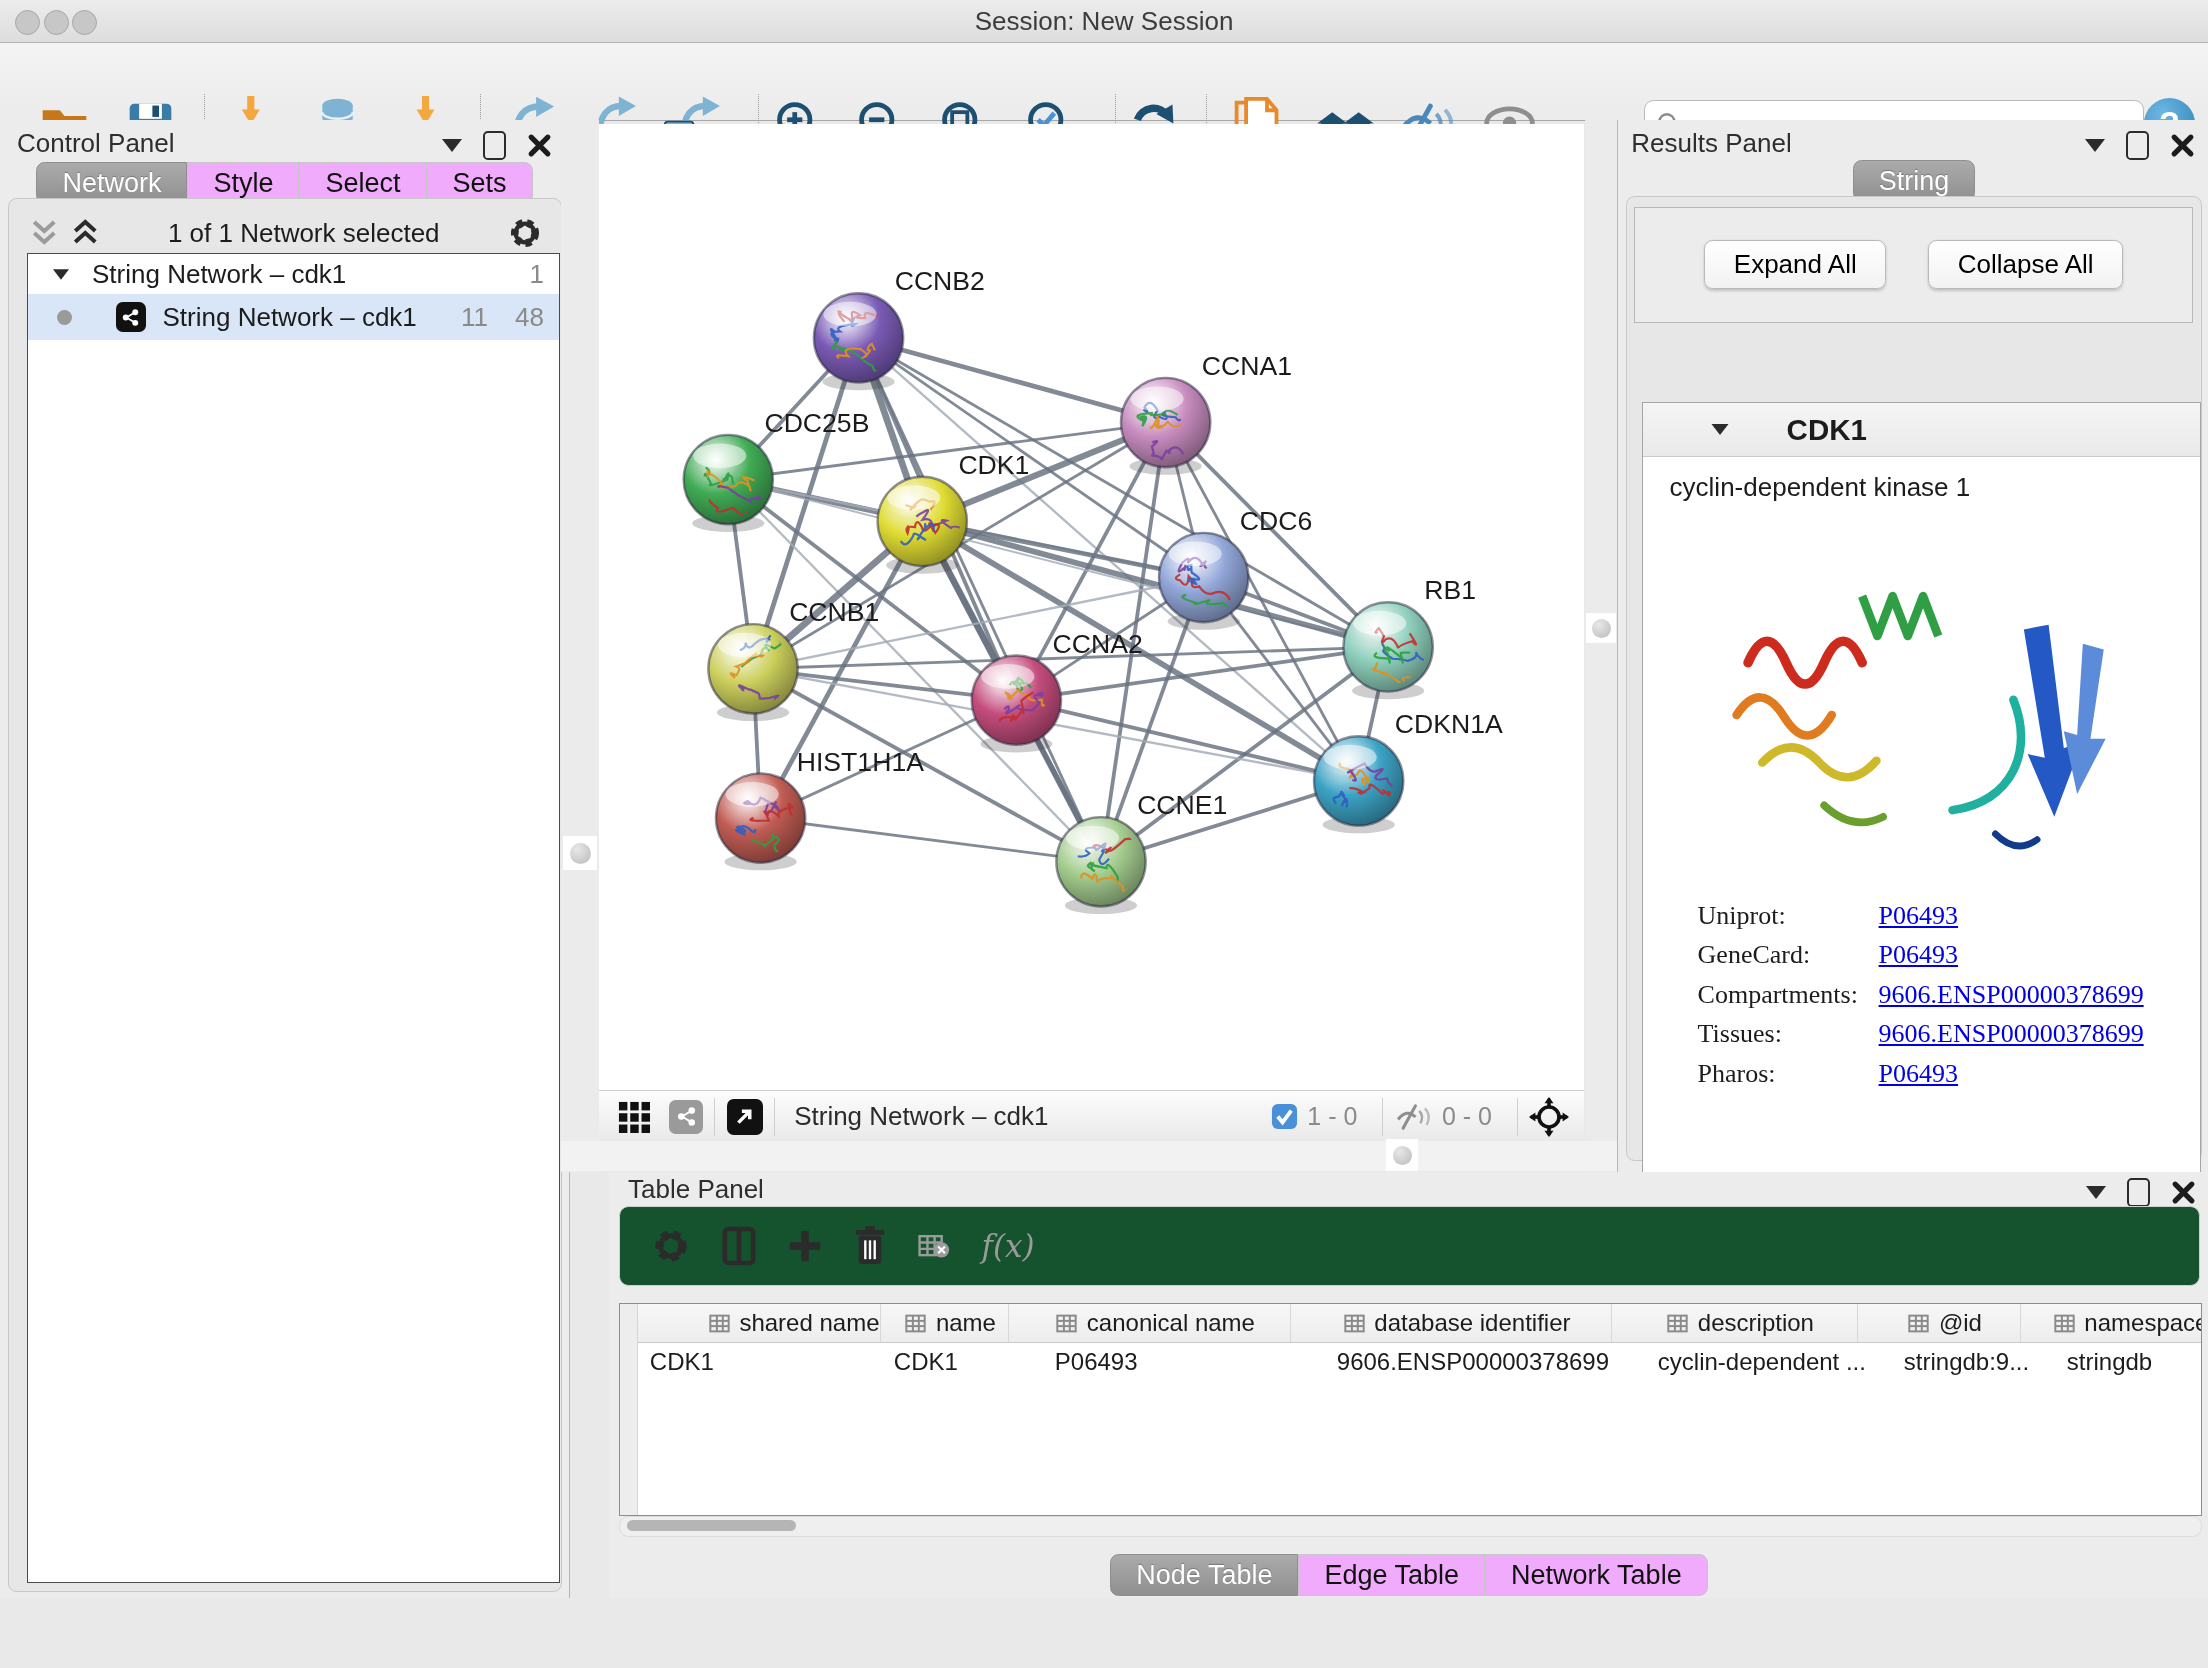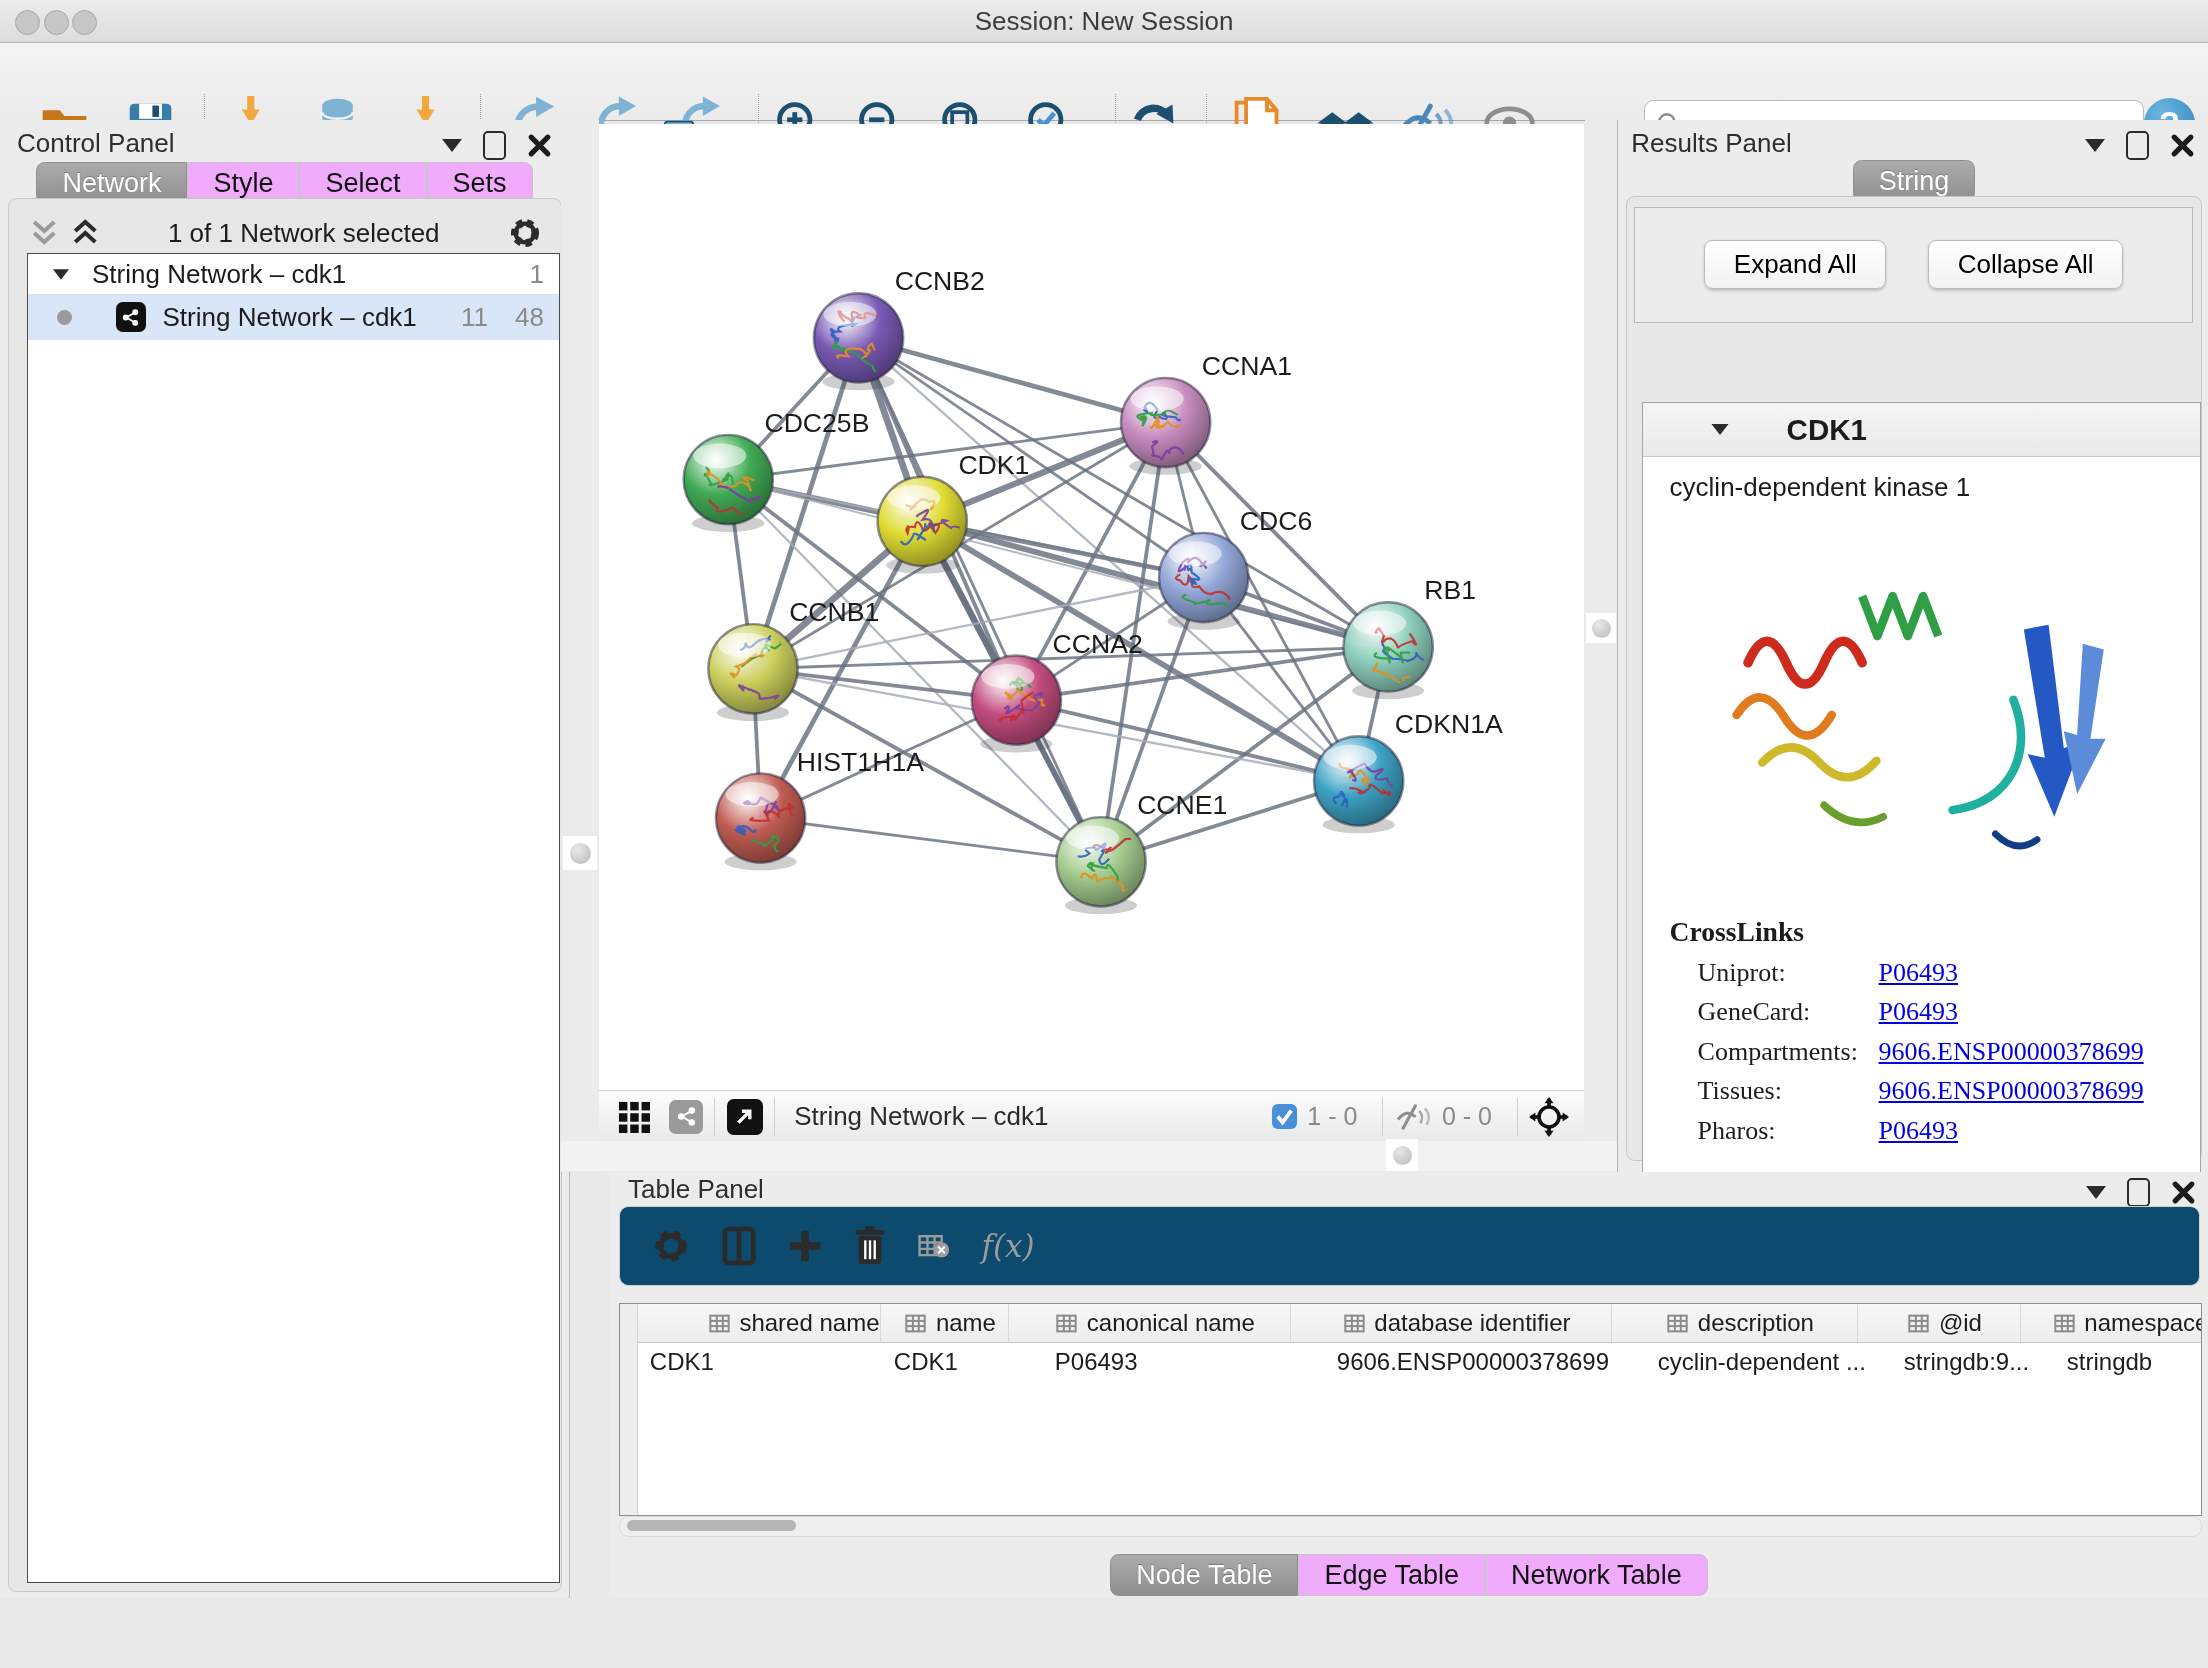--- a/index.html
+++ b/index.html
@@ -58,21 +58,21 @@
     font-size:26px;padding:7.6px 28.5px;box-shadow:0 1.9px 2.9px rgba(0,0,0,.18);cursor:pointer;font-family:"Liberation Sans",sans-serif;}
   .rescard{position:absolute;left:15px;top:205px;width:557px;height:803px;background:#fff;border:1.9px solid #a5a5a5;}
   .genehdr{height:53px;background:linear-gradient(#f5f5f5,#e9e9e9);border-bottom:1px solid #c9c9c9;
     display:flex;align-items:center;gap:57px;padding-left:67px;}
   .serif{font-family:"Liberation Serif",serif;}
   .xlink{color:#0000e0;text-decoration:underline;}
   .crossrow{display:flex;font-size:26px;margin:9.5px 0 9.5px 55px;}
   .crossrow .lbl{width:181px;}
   
   .tablepanel{left:609px;top:1172px;width:1600px;height:426px;background:#ececec;}
-  .ttoolbar{position:absolute;left:9.5px;top:34px;width:1581px;height:80px;background:#0c4a6e;
+  .ttoolbar{position:absolute;left:9.5px;top:34px;width:1581px;height:80px;background:#14532d;
     border:1px solid #d0d0d0;border-radius:9.5px;display:flex;align-items:center;gap:32px;padding-left:32px;box-sizing:border-box;}
   .tbicon{background:none;border:none;padding:0;cursor:pointer;display:flex;align-items:center;}
   .grid{position:absolute;left:9.5px;top:131px;width:1581px;height:211px;background:#fff;border:1.9px solid #8d8d8d;overflow:hidden;}
   .gridhdr{display:flex;background:linear-gradient(#f7f7f7,#ededed);border-bottom:1px solid #c9c9c9;height:38px;}
   .gcell{display:flex;align-items:center;gap:9.5px;font-size:24px;padding-left:13.3px;box-sizing:border-box;
     border-right:1px solid #d8d8d8;flex:none;justify-content:flex-start;}
   .gridrow{display:flex;height:38px;}
   .gridrow .gcell{border-right:none;background:#fff;}
   .hscroll{position:absolute;left:9.5px;top:344px;width:1581px;height:19px;background:#efefef;border:1px solid #dcdcdc;border-radius:9.5px;}
   .hthumb{position:absolute;left:7.6px;top:2.9px;width:169px;height:11.4px;background:#b5b5b5;border-radius:6.7px;}
@@ -771,21 +771,20 @@
           <path d="M40,150 q20,-45 40,0 q20,45 40,0 q20,-45 40,0" fill="none" stroke="#cc2b1d" stroke-width="10" stroke-linecap="round"></path>
           <path d="M28,205 q25,-38 50,2 q25,40 50,-2" fill="none" stroke="#e07b1f" stroke-width="9" stroke-linecap="round"></path>
           <path d="M55,255 q30,-32 60,0 q30,32 60,-2" fill="none" stroke="#cdb92a" stroke-width="9" stroke-linecap="round"></path>
           <path d="M160,80 l16,42 l16,-42 l16,42 l16,-42 l16,42" fill="none" stroke="#2f9e44" stroke-width="9" stroke-linejoin="round"></path>
           <path d="M255,305 c62,-8 86,-62 64,-116" fill="none" stroke="#1fb0a0" stroke-width="9" stroke-linecap="round"></path>
           <path d="M120,300 q30,28 62,12" fill="none" stroke="#6a9f2f" stroke-width="8" stroke-linecap="round"></path>
           <polygon points="330,115 356,110 372,240 392,232 362,312 334,246 352,250" fill="#2458c5"></polygon>
           <polygon points="392,130 414,136 400,230 416,230 386,288 372,222 386,226" fill="#5b8bd9"></polygon>
           <path d="M300,330 q22,22 44,6" fill="none" stroke="#123c8a" stroke-width="7" stroke-linecap="round"></path>
         </svg>
-        <div class="serif" style="font-size:27.6px;font-weight:bold;margin:25px 0 5.7px 27px">CrossLinks</div>
         <div id="crosslinks">
             <div class="crossrow serif">
               <span class="lbl">Uniprot:</span>
               <a class="xlink" href="#">P06493</a>
             </div>
             <div class="crossrow serif">
               <span class="lbl">GeneCard:</span>
               <a class="xlink" href="#">P06493</a>
             </div>
             <div class="crossrow serif">

